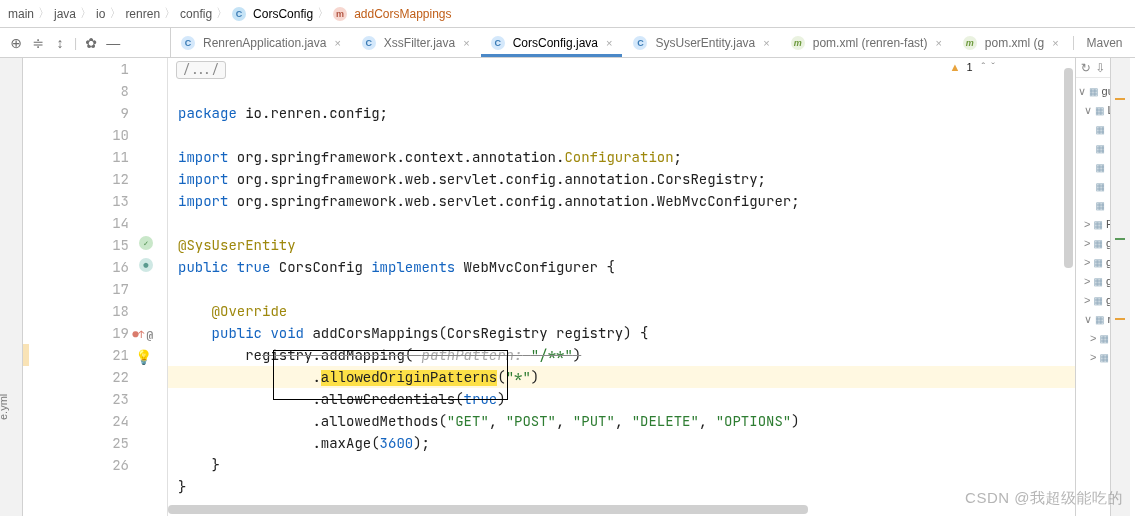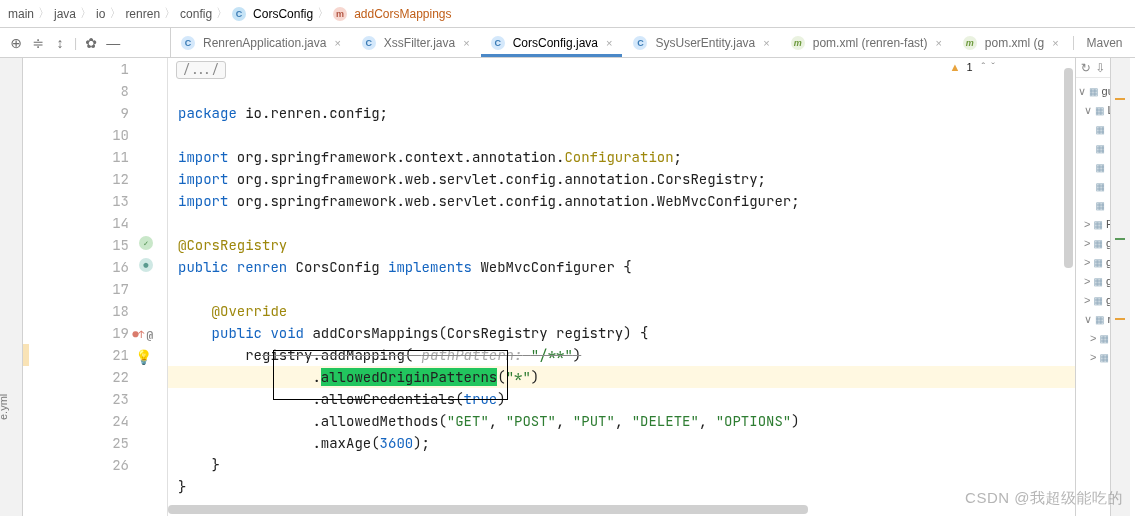--- a/index.html
+++ b/index.html
@@ -40,21 +40,21 @@
 .gi-at { color:#888; font-size:11px; font-weight:bold; }
 .code { flex:1; line-height:22px; position:relative; padding-left:10px; }
 .code .row { height:22px; white-space:pre; }
 .fold { display:inline-block; border:1px solid #ccc; background:#f8f8f8; color:#888; padding:0 6px; font-size:12px; line-height:16px; border-radius:3px; margin-left:-2px; }
 .kw { color:#1565c0; }
 .anno { color:#9e880d;margin-top:21px; }
 .str { color:#2e7d32; }
 .num { color:#1565c0; }
 .param-hint { color:#a8a8a8; font-style:italic; }
 .hl-line { background:#fff8e1; position:absolute; left:-155px; right:-200px; height:22px; z-index:-1; }
-.sel { background:#22c55e; }
+.sel { background:#fde047;font-family:Liberation Mono, monospace; }
 .box1 { position:absolute; border:1px solid #000; pointer-events:none; }
 .right-area { width:60px; border-left:1px solid #d1d1d1; display:flex; }
 .rc1 { width:34px; background:#fff; position:relative; }
 .rc1 .ico-row { height:20px; display:flex; align-items:center; justify-content:space-evenly; color:#888; border-bottom:1px solid #e8e8e8; }
 .tree { font-size:11px; color:#555; padding:4px 2px; line-height:19px; overflow:hidden; }
 .tree .tn { white-space:nowrap; display:flex; align-items:center; gap:3px; }
 .tree .dir-ico { color:#8aa5b8; font-size:10px; }
 .tree .exp { color:#888; width:10px; display:inline-block; }
 .rc2 { width:20px; background:#f2f2f2; border-left:1px solid #d1d1d1; position:relative; }
 .mark { position:absolute; left:4px; width:10px; height:2px; }
@@ -175,22 +175,22 @@
       </div>
       <div class="code">
         <div class="row"><span class="fold">/.../</span></div>
         <div class="row"></div>
         <div class="row"><span class="kw">package</span> io.renren.config;</div>
         <div class="row"></div>
         <div class="row"><span class="kw">import</span> org.springframework.context.annotation.<span class="anno">Configuration</span>;</div>
         <div class="row"><span class="kw">import</span> org.springframework.web.servlet.config.annotation.CorsRegistry;</div>
         <div class="row"><span class="kw">import</span> org.springframework.web.servlet.config.annotation.WebMvcConfigurer;</div>
         <div class="row"></div>
-        <div class="row"><span class="anno">@CorsRegistry</span></div>
-        <div class="row"><span class="kw">public renren</span> CorsConfig <span class="kw">implements</span> WebMvcConfigurer {</div>
+        <div class="row"><span class="anno">@SysUserEntity</span></div>
+        <div class="row"><span class="kw">public true</span> CorsConfig <span class="kw">implements</span> WebMvcConfigurer {</div>
         <div class="row"></div>
         <div class="row">    <span class="anno">@Override</span></div>
         <div class="row">    <span class="kw">public void</span> addCorsMappings(CorsRegistry registry) {</div>
         <div class="row">        re<span style="text-decoration:line-through;text-decoration-color:#888">gistry.addMapping( <span class="param-hint">pathPattern:</span> <span class="str">"/**"</span>)</span></div>
         <div class="row" style="position:relative"><div class="hl-line"></div>                .<span class="sel">allowedOriginPatterns</span>(<span class="str">"*"</span>)</div>
         <div class="row">                <span style="text-decoration:line-through;text-decoration-color:#888">.allowCredentials(<span class="kw">true</span>)</span></div>
         <div class="row">                .allowedMethods(<span class="str">"GET"</span>, <span class="str">"POST"</span>, <span class="str">"PUT"</span>, <span class="str">"DELETE"</span>, <span class="str">"OPTIONS"</span>)</div>
         <div class="row">                .maxAge(<span class="num">3600</span>);</div>
         <div class="row">    }</div>
         <div class="row">}</div>

